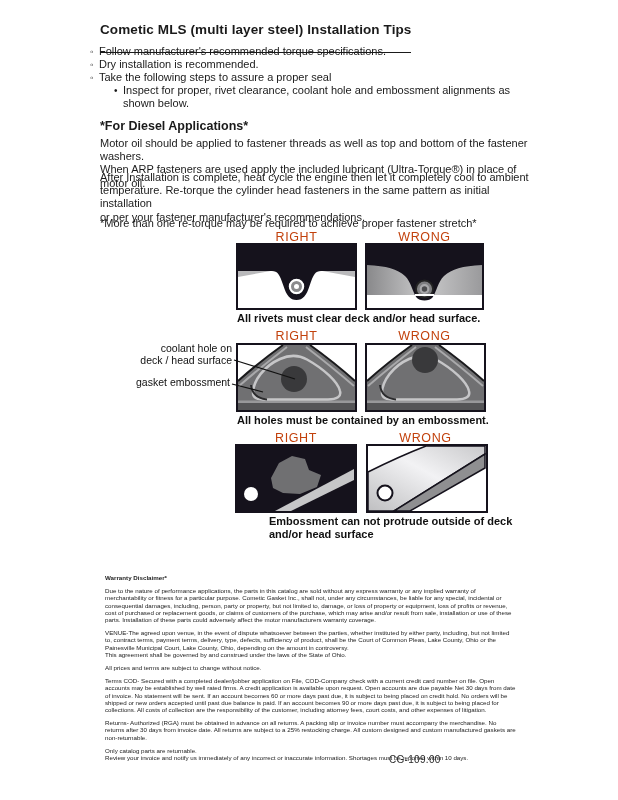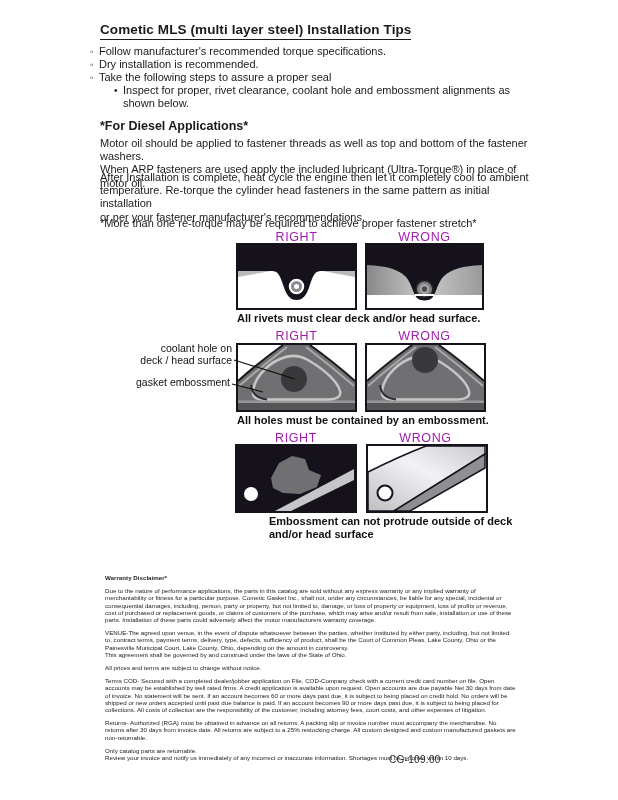--- a/index.html
+++ b/index.html
@@ -4,34 +4,34 @@
 <style>
   html,body { margin:0; padding:0; background:#ffffff; }
   .doc {
     position:relative; width:618px; height:800px; background:#ffffff;
     font-family:"Liberation Sans", sans-serif; color:#1a1a1a; overflow:hidden;
   }
   .abs { position:absolute; }
 
   .title {
     left:100px; top:22px; font-size:13.5px; font-weight:700;
-    border-bottom:1.6px solid #1a1a1a; padding-bottom:2px; letter-spacing:0.1px;
+    border-bottom:1.6px solid #1a1a1a; padding-bottom:15px; letter-spacing:0.1px;
   }
 
   .tips { left:90px; top:45px; font-size:11px; line-height:13px; width:440px; }
   .tip-item { position:relative; padding-left:9px; }
   .tip-item::before { content:"◦"; position:absolute; left:0; top:0; font-size:10px; }
   .tip-sub { position:relative; margin-left:24px; padding-left:9px; }
   .tip-sub::before { content:"•"; position:absolute; left:0; top:0; font-size:10px; }
 
   .diesel-heading { left:100px; top:119px; font-size:12.5px; font-weight:700; }
   .para { left:100px; width:430px; font-size:11px; line-height:13.2px; white-space:pre-line; }
   .p1 { top:137px; } .p2 { top:171px; } .p3 { top:217px; }
 
-  .fig-label { font-size:12.5px; letter-spacing:0.6px; text-align:center; color:#a21caf; }
+  .fig-label { font-size:12.5px; letter-spacing:0.6px; text-align:center; color:#c2410c; }
   .caption { font-size:11px; line-height:12.5px; color:#111; white-space:pre-line;font-weight:bold; }
 
   .fig svg { display:block; }
 
   .annotation {
     font-size:10.5px; line-height:11.5px; text-align:right; color:#111; white-space:pre-line;
   }
   .overlay { pointer-events:none; }
 
   .legal { left:105px; top:574px; width:411px; font-size:6.2px; line-height:7.2px; color:#222; }

